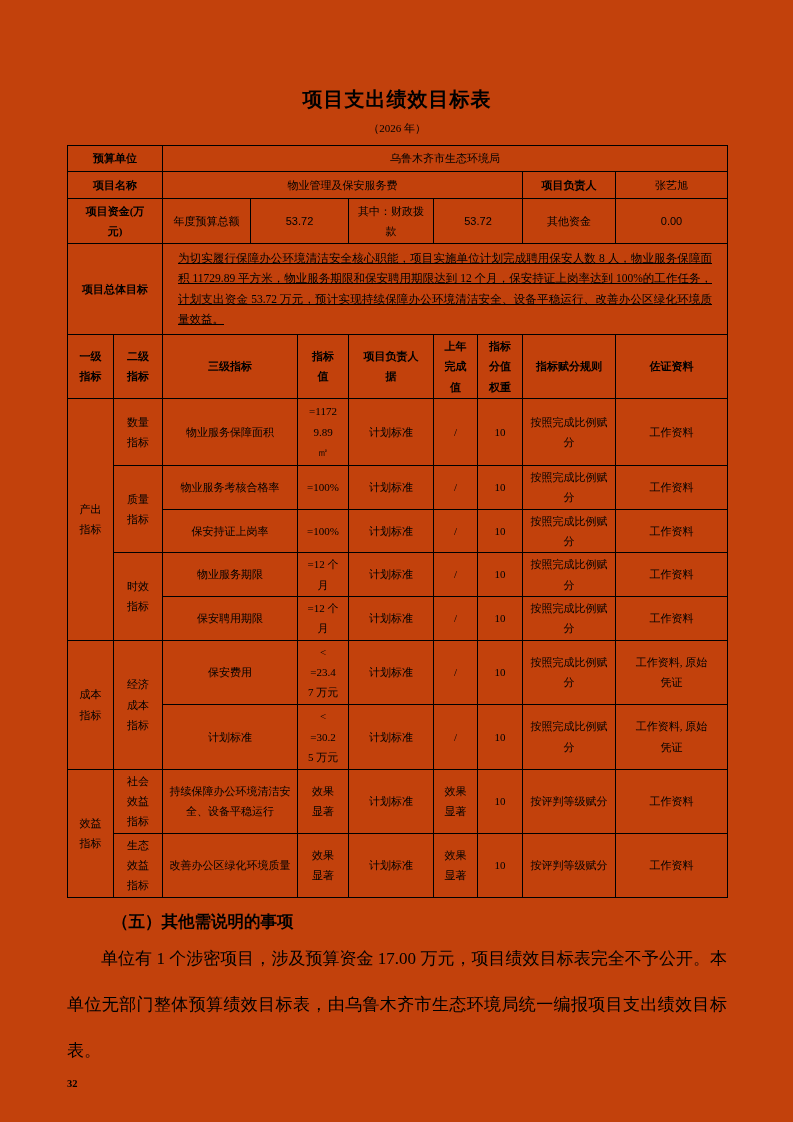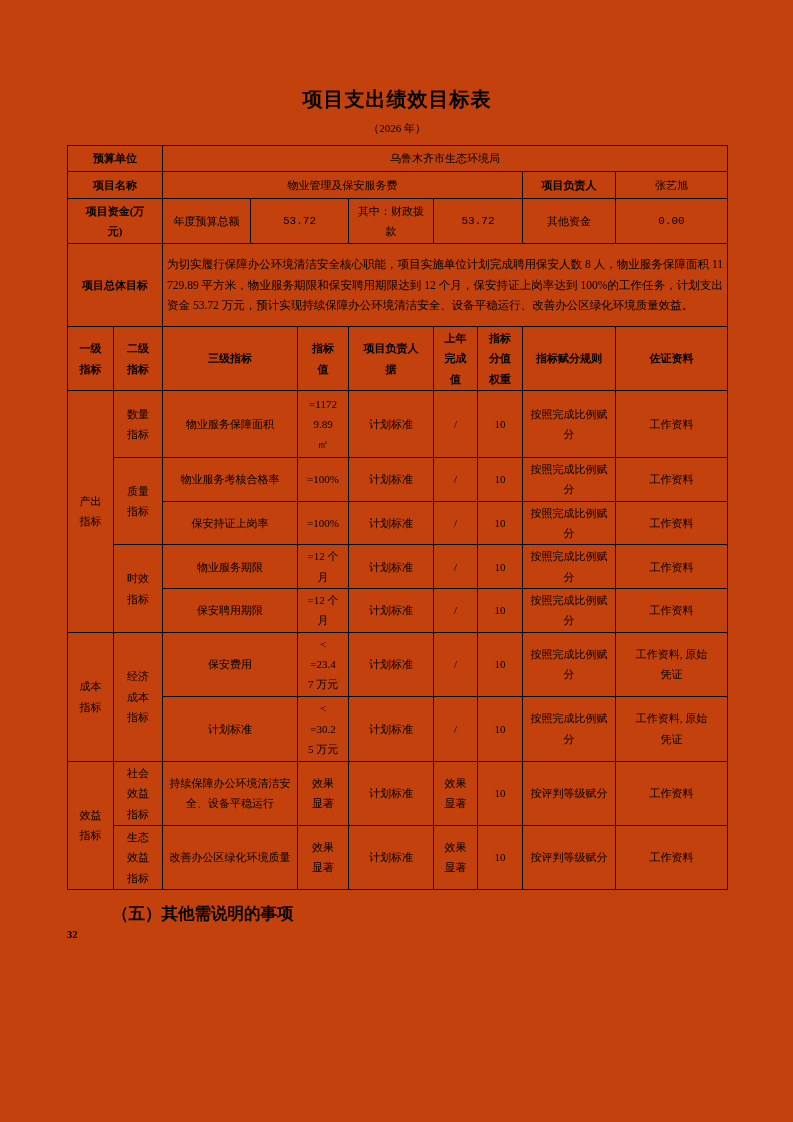--- a/index.html
+++ b/index.html
@@ -38,26 +38,27 @@
     font-size: 11px;
     line-height: 1.85;
     text-align: center;
     vertical-align: middle;
     padding: 1px 3px;
     white-space: pre-line;
     word-break: break-all;
     overflow: hidden;
   }
   table.perf td.b { font-weight: bold; }
-  table.perf td.num { font-family: Liberation Mono, monospace; font-size: 11px; }
+  table.perf td.num { font-family: Liberation Sans, sans-serif; font-size: 11px; }
   table.perf td.goal-cell {
     text-align: justify;
-    padding: 4px 4px;
+    padding: 4px 15px;
     font-size: 11.5px;
     line-height: 1.78;
+    text-decoration: underline;
   }
   .notes-heading {
     margin: 13px 0 0 45px;
     font-size: 16.5px;
     font-weight: bold;
     line-height: 1.35;
   }
   .notes-para {
     margin: 3px 0 0 0;
     width: 660px;
@@ -258,16 +259,17 @@
       <td>效果
 显著</td>
       <td>10</td>
       <td>按评判等级赋分</td>
       <td>工作资料</td>
     </tr>
   </tbody>
     </table>
 
   <div class="notes-heading">（五）其他需说明的事项</div>
+  <p class="notes-para">单位有 1 个涉密项目，涉及预算资金 17.00 万元，项目绩效目标表完全不予公开。本单位无部门整体预算绩效目标表，由乌鲁木齐市生态环境局统一编报项目支出绩效目标表。</p>
 
   <div class="page-number">32</div>
 
 </div>
 
 </body></html>

